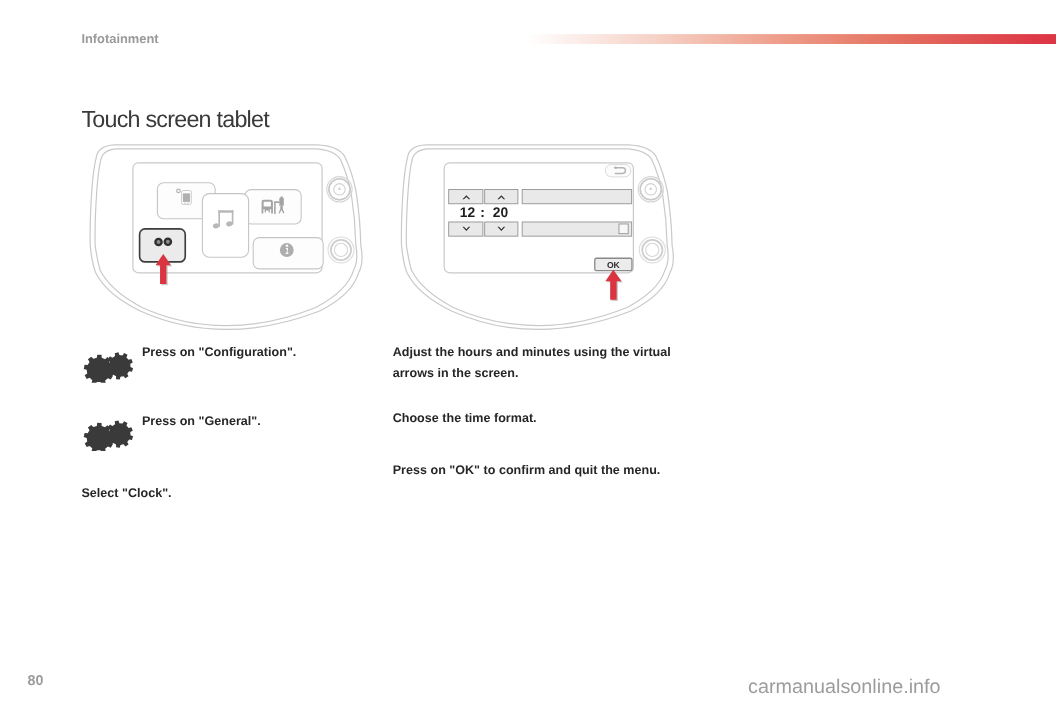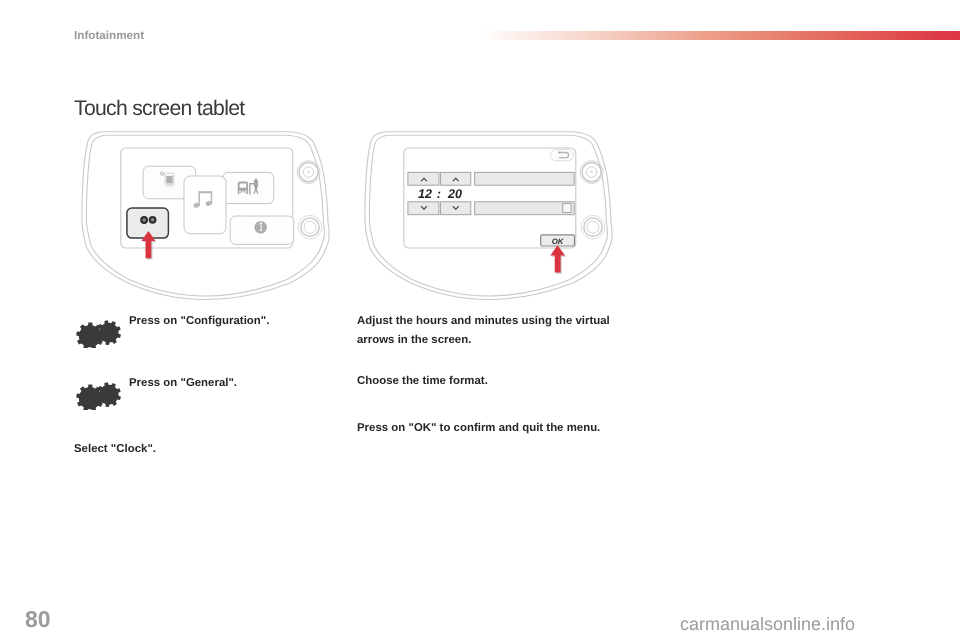--- a/index.html
+++ b/index.html
@@ -13,21 +13,21 @@
   .hdr-section{position:absolute;left:74px;top:29px;font-size:11.7px;font-weight:bold;
       color:#9a9a9a;letter-spacing:0px;line-height:14px;}
   .hdr-bar{position:absolute;left:478px;top:31px;width:482px;height:9px;
       background:linear-gradient(to right,#ffffff 0%,#f5cec2 26.3%,#ee9f8b 47.1%,#e57564 67.8%,#dd3a46 95.9%,#dc3545 100%);}
 
   
   .page-title{position:absolute;left:74px;top:98px;font-size:21.2px;font-weight:normal;
       color:#3a3a3a;letter-spacing:-0.70px;line-height:21px;}
 
   
-  .fig{position:absolute;background:#fff;font-style:italic;}
+  .fig{position:absolute;background:#fff;}
   .fig-left{left:74px;top:127px;width:264px;height:176px;}
   .fig-right{left:357px;top:127px;width:264px;height:176px;}
   .fig svg{display:block;width:264px;height:176px;}
 
   
   .col-left{position:absolute;left:74px;top:304px;width:264px;height:170px;}
   .col-right{position:absolute;left:357px;top:303px;width:264px;height:170px;}
   .para{font-size:11.4px;font-weight:bold;color:#262626;line-height:19px;
       letter-spacing:0.02px;}
   .step{position:absolute;left:0;width:264px;}
@@ -36,21 +36,21 @@
   .sp1{top:8px;}
   .sp2{top:70px;}
   .col-left .step-icon{top:7px;}
   .step-plain{position:absolute;top:136px;left:0;}
   .rp{position:absolute;left:0;width:262px;}
   .rp1{top:9px;}
   .rp2{top:69px;}
   .rp3{top:116px;}
 
   
-  .pg-num{position:absolute;left:25px;top:611px;font-size:23px;font-weight:bold;color:#9c9c9c;line-height:16px;}
+  .pg-num{position:absolute;left:25px;top:611px;font-size:13px;font-weight:bold;color:#9c9c9c;line-height:16px;}
   .watermark{position:absolute;left:680px;top:611px;font-size:18px;color:#9c9c9c;
       letter-spacing:0px;line-height:27px;font-family:"Liberation Sans",sans-serif;}
   .watermark .suffix{color:#9c9c9c;}
 </style>
 </head>
 <body>
 
 <div class="page">
 
   <div class="hdr-section">Infotainment</div>

